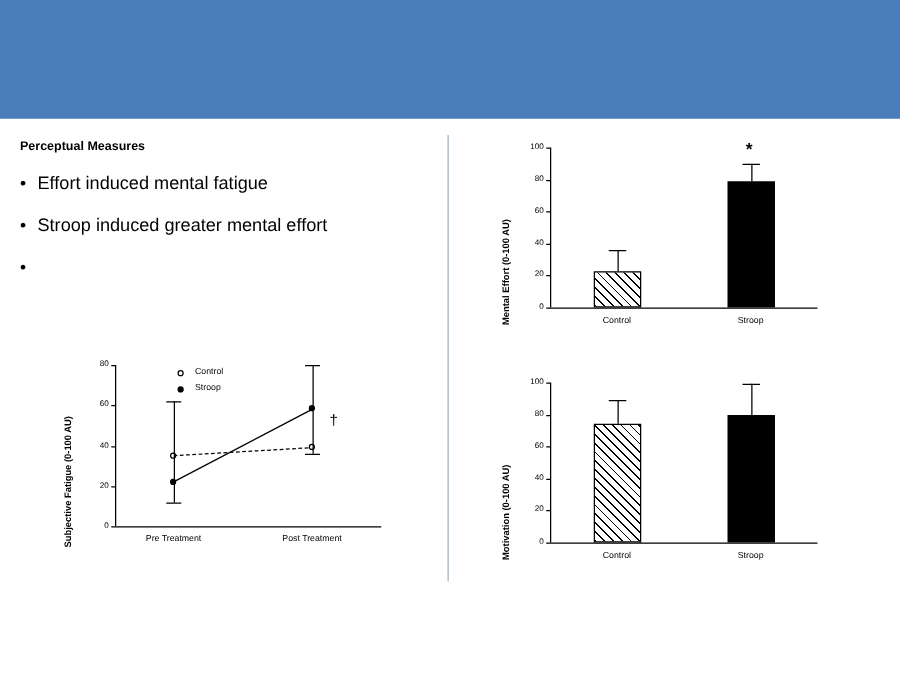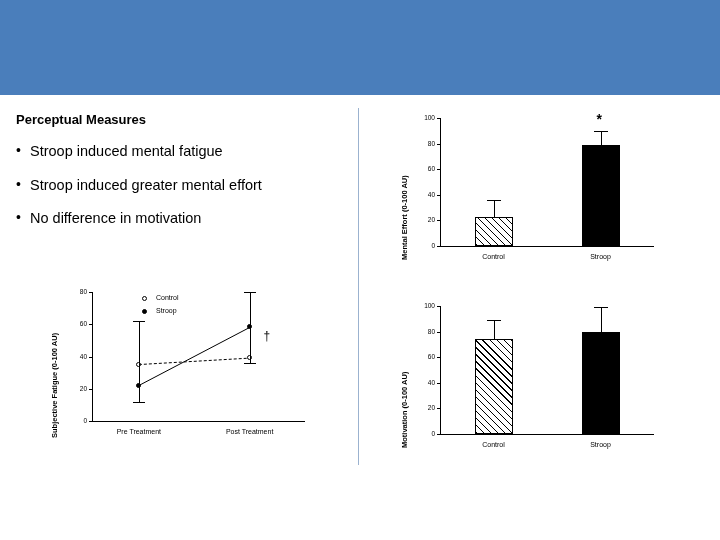--- a/index.html
+++ b/index.html
@@ -37,21 +37,21 @@
     letter-spacing: 0.5px;
     font-weight: normal;
   }
   .left-col {
     position: absolute;
     left: 16px;
     top: 112px;
     width: 330px;
   }
   .section-head {
-    font-size: 13px;
+    font-size: 10px;
     font-weight: bold;
     color: #000000;
     margin-bottom: 16px;
   }
   .bullet-row {
     display: flex;
     align-items: flex-start;
     margin-bottom: 17px;
   }
   .bullet-dot {
@@ -174,29 +174,28 @@
 
 <div class="slide">
 
   <div class="title-bar"></div>
 
   <div class="left-col">
     <div class="section-head">Perceptual Measures</div>
 
     <div class="bullet-row">
       <div class="bullet-dot">•</div>
-      <div class="bullet-text">Stroop induced mental fatigue</div>
+      <div class="bullet-text">Effort induced mental fatigue</div>
     </div>
     <div class="bullet-row">
       <div class="bullet-dot">•</div>
       <div class="bullet-text">Stroop induced greater mental effort</div>
     </div>
     <div class="bullet-row">
       <div class="bullet-dot">•</div>
-      <div class="bullet-text">No difference in motivation</div>
     </div>
   </div>
 
   <div class="divider"></div>
 
   <div class="chart-box" id="lineChart" style="left:40px; top:278px; width:285px; height:185px;">
     <div class="ylabel" id="lc-ylabel" style="left:10px; top:160px;">Subjective Fatigue (0-100 AU)</div>
   <div class="axis-line" style="left: 52px; top: 14px; width: 1px; height: 129px;"></div>
       <div class="axis-line" style="left: 52px; top: 143px; width: 213px; height: 1px;"></div>
       <div class="ytick" style="left: 29px; top: 139px;">0</div>

